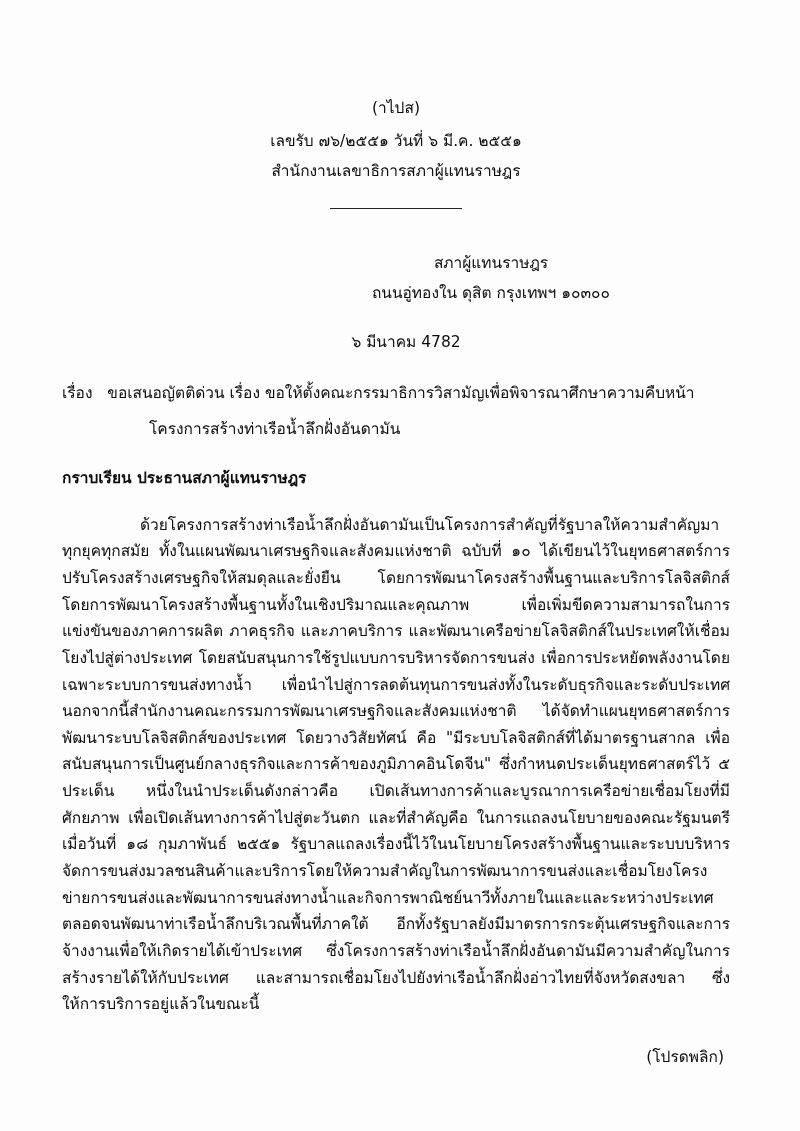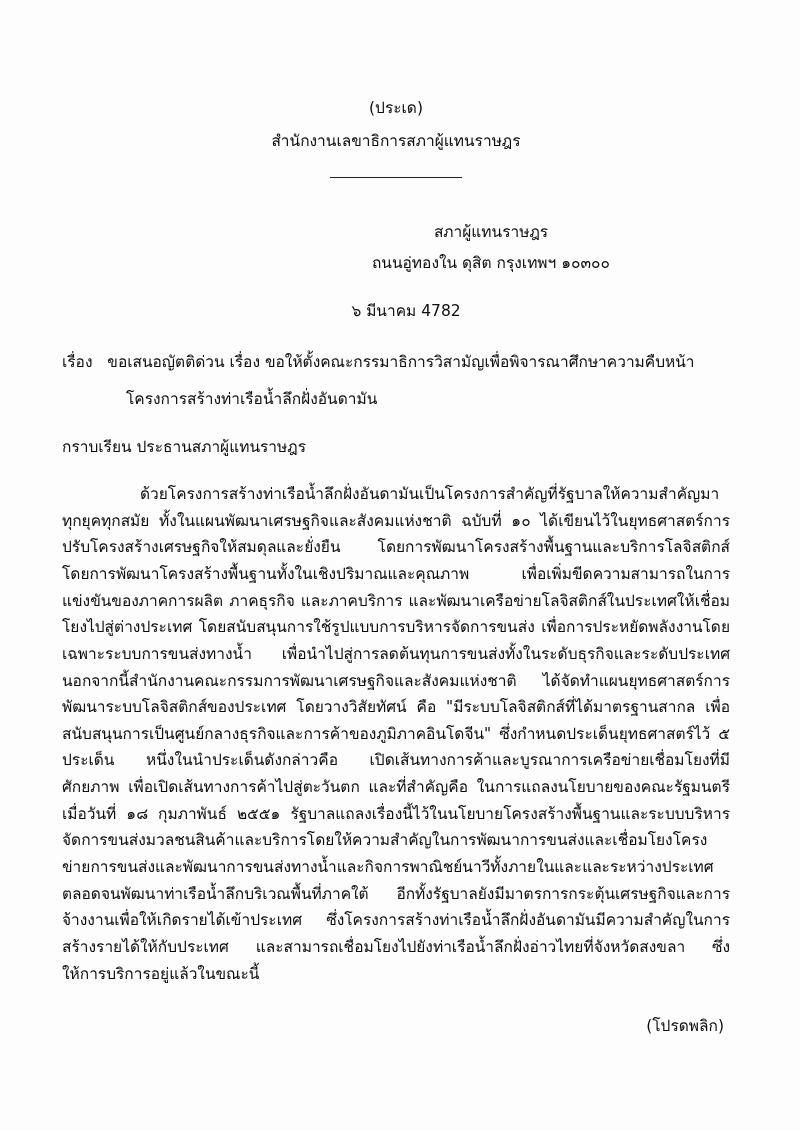--- a/index.html
+++ b/index.html
@@ -68,45 +68,47 @@
     margin-bottom: 24px;
     margin-left: 20px;
   }
   .subject {
     margin-bottom: 10px;
   }
   .subject-label {
     display: inline-block;
   }
   .subject-cont {
-    margin-left: 64px;
+    margin-left: 87px;
     margin-bottom: 22px;
   }
   .salutation {
     margin-bottom: 20px;
+    font-weight: bold;
   }
   .para {
     text-indent: 78px;
     text-align: justify;
     text-justify: inter-word;
   }
   .footer-note {
     text-align: right;
     margin-top: 26px;
     padding-right: 6px;
   }
 </style>
 </head>
 <body>
 
 <div class="page">
   <div class="doc-body">
 
-    <div class="copy-mark">(ประเด)</div>
+    <div class="copy-mark">(าไปส)</div>
 
+    <div class="reg-line">เลขรับ ๗๖/๒๕๕๑ วันที่ ๖ มี.ค. ๒๕๕๑</div>
 
     <div class="office-line">สำนักงานเลขาธิการสภาผู้แทนราษฎร</div>
 
     <div class="rule-wrap">
       <span class="rule"></span>
     </div>
 
     <div class="addr-block">
       <div class="line">สภาผู้แทนราษฎร</div>
       <div class="line">ถนนอู่ทองใน ดุสิต กรุงเทพฯ ๑๐๓๐๐</div>

